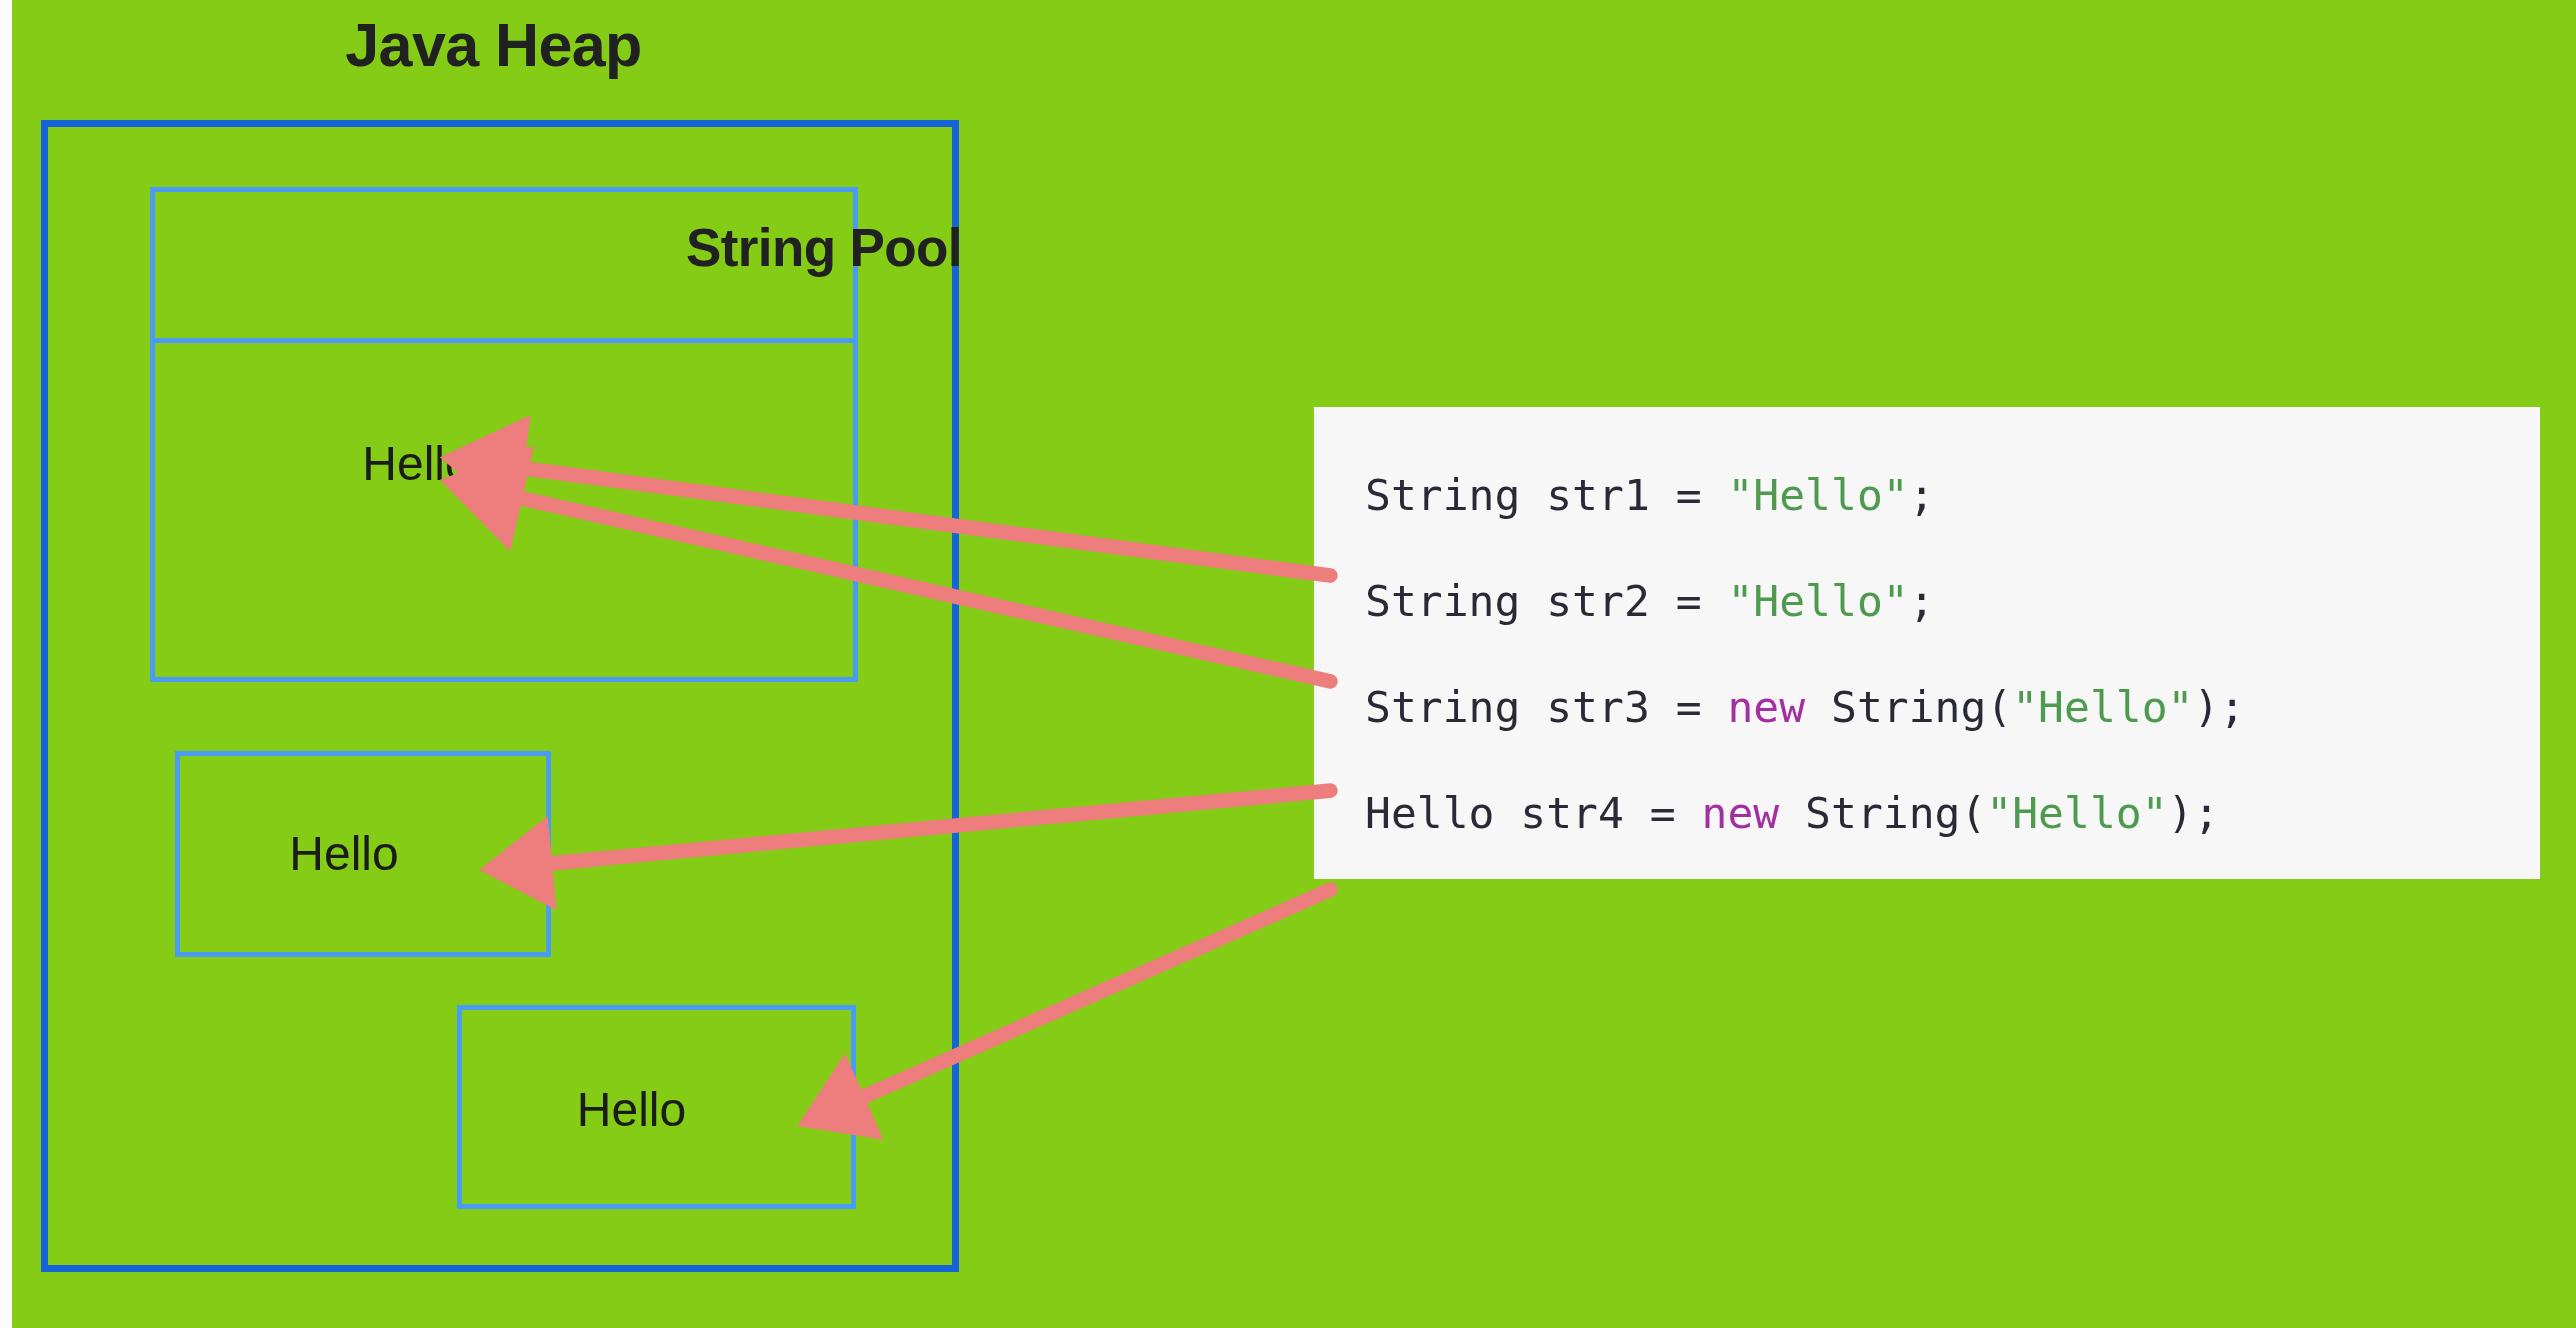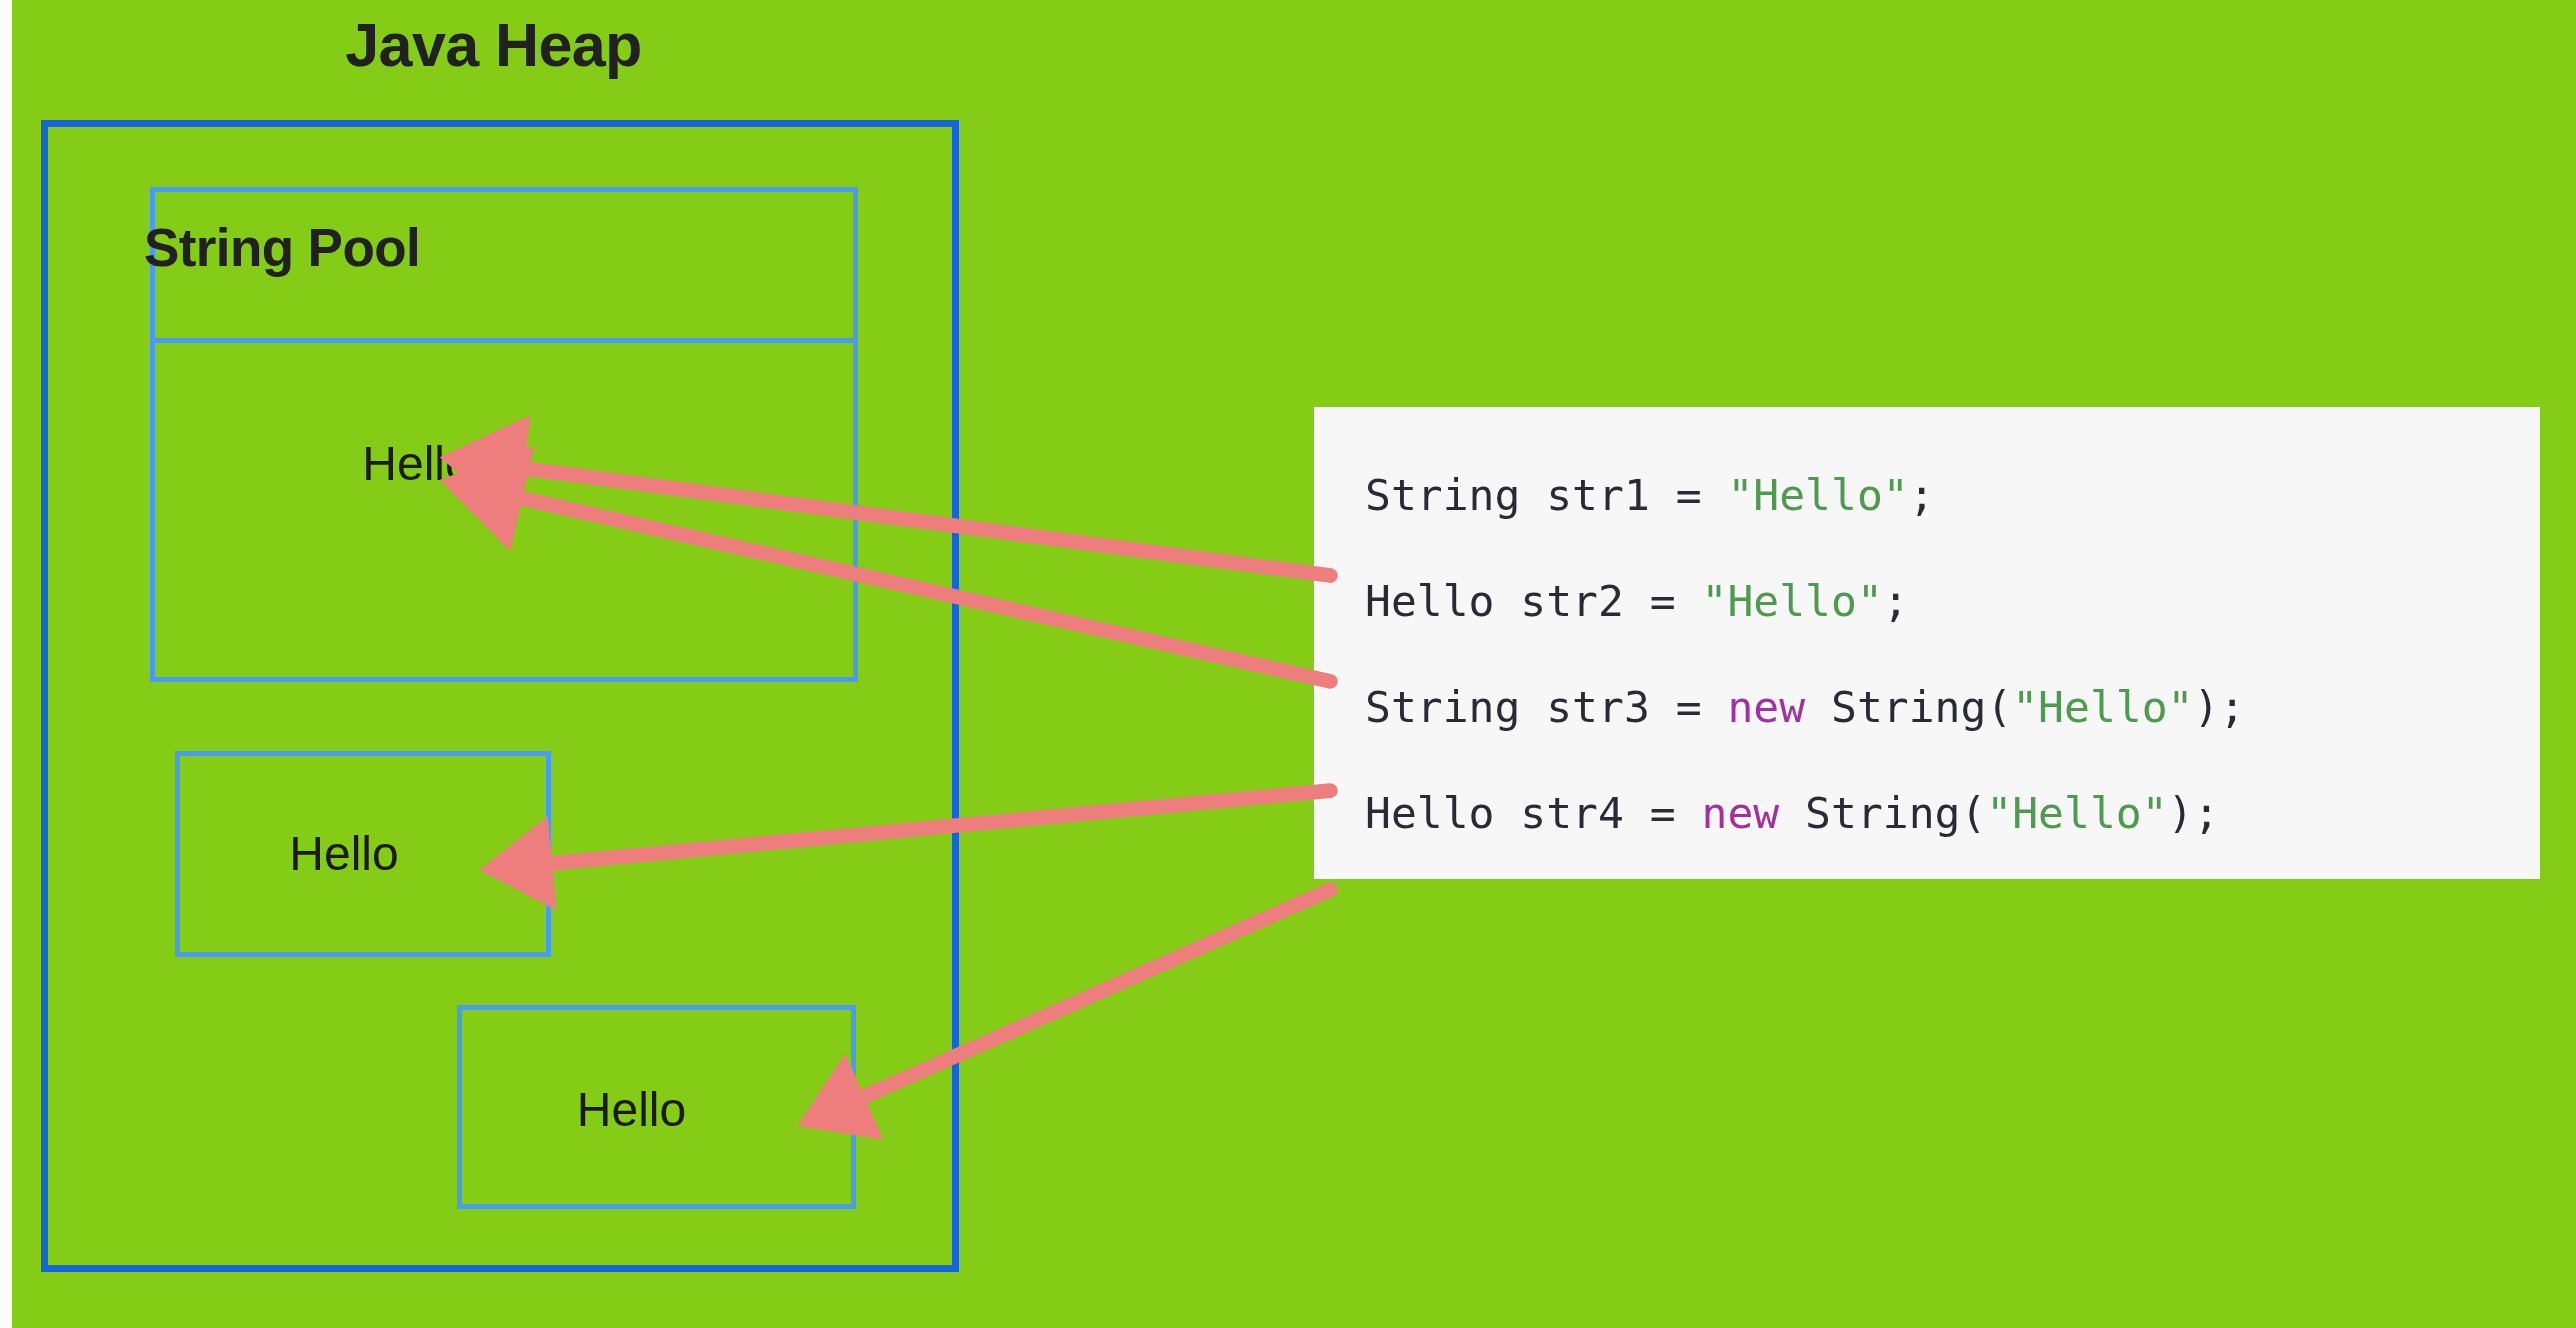--- a/index.html
+++ b/index.html
@@ -53,24 +53,24 @@
     left: 138px;
     top: 187px;
     width: 708px;
     height: 495px;
     border: 5px solid #4A9BF5;
     background: transparent;
   }
 
   .pool-title {
     position: absolute;
-    left: 132px;
+    left: 138px;
     top: 217px;
     width: 812px;
-    text-align: left;
+    text-align: right;
     font-size: 53px;
     font-weight: 700;
     color: #212121;
     letter-spacing: -0.6px;
     white-space: nowrap;
   }
 
   .pool-divider {
     position: absolute;
     left: 143px;
@@ -159,21 +159,21 @@
   <div class="pool-value">Hello</div>
 
   <div class="obj-box box2"></div>
   <div class="obj-label lbl2">Hello</div>
 
   <div class="obj-box box3"></div>
   <div class="obj-label lbl3">Hello</div>
 
   <div class="code-panel">
     <div class="code-line"><span class="tok-plain">String str1 = </span><span class="tok-str">"Hello"</span><span class="tok-plain">;</span></div>
-    <div class="code-line"><span class="tok-plain">Hello str2 = </span><span class="tok-str">"Hello"</span><span class="tok-plain">;</span></div>
+    <div class="code-line"><span class="tok-plain">String str2 = </span><span class="tok-str">"Hello"</span><span class="tok-plain">;</span></div>
     <div class="code-line"><span class="tok-plain">String str3 = </span><span class="tok-kw">new</span><span class="tok-plain"> String(</span><span class="tok-str">"Hello"</span><span class="tok-plain">);</span></div>
     <div class="code-line"><span class="tok-plain">Hello str4 = </span><span class="tok-kw">new</span><span class="tok-plain"> String(</span><span class="tok-str">"Hello"</span><span class="tok-plain">);</span></div>
   </div>
 
   <svg id="arrows" viewBox="0 0 4576 2360">
     <g id="arrow-group">
         <g>
           <line x1="2342" y1="1022" x2="900.76521780809" y2="830.6856483816049" stroke="#EE7D7D" stroke-width="26" stroke-linecap="round"></line>
           <polygon points="760,812 921.3282036327294,736.5731432934091 896.0631015956299,926.903578639559" fill="#EE7D7D"></polygon>
         </g>

